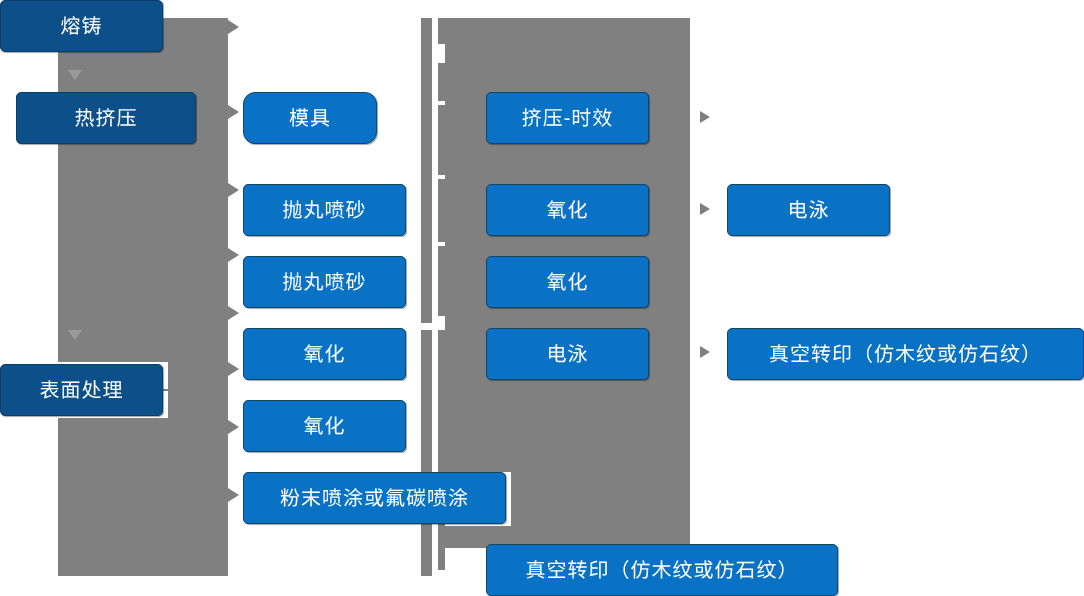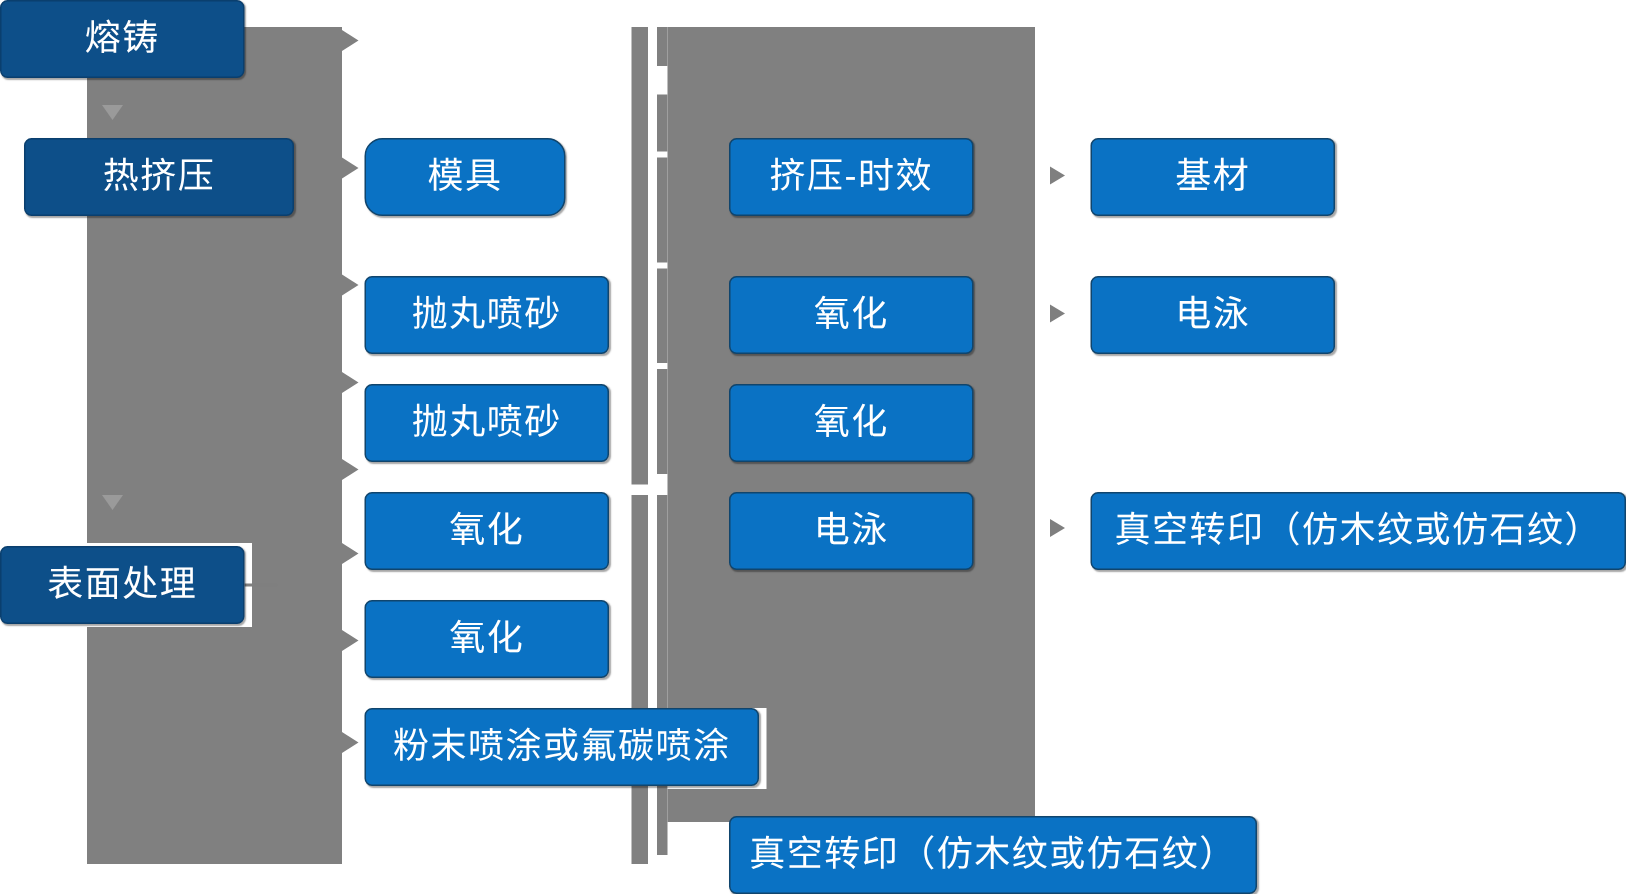--- a/index.html
+++ b/index.html
@@ -37,21 +37,21 @@
   .stub{position:absolute;background:#7f7f7f;height:2px;}
 
   
   .box{
     position:absolute;
     box-sizing:border-box;
     display:flex;align-items:center;justify-content:center;
     color:#ffffff;
     border:1px solid #1b3a56;
     border-radius:5px;
-    font-size:24px;
+    font-size:20px;
     letter-spacing:1px;
     line-height:1.1;
     white-space:nowrap;
     box-shadow:1px 1px 1px rgba(0,0,0,0.35);
   }
   .box.dark{background:#0d4f89;border-color:#0a3f6e;}
   .box.light{background:#0a72c4;border-color:#10456d;}
 </style>
 </head>
 <body>
@@ -104,17 +104,16 @@
   <div class="box light" style="left:243px;top:328px;width:163px;height:52px;">氧化</div>
   <div class="box light" style="left:243px;top:400px;width:163px;height:52px;">氧化</div>
   <div class="box light" style="left:243px;top:472px;width:263px;height:52px;">粉末喷涂或氟碳喷涂</div>
 
   <div class="box light" style="left:486px;top:92px;width:163px;height:52px;">挤压-时效</div>
   <div class="box light" style="left:486px;top:184px;width:163px;height:52px;">氧化</div>
   <div class="box light" style="left:486px;top:256px;width:163px;height:52px;">氧化</div>
   <div class="box light" style="left:486px;top:328px;width:163px;height:52px;">电泳</div>
   <div class="box light" style="left:486px;top:544px;width:352px;height:52px;">真空转印（仿木纹或仿石纹）</div>
 
-  <div class="box light" style="left:727px;top:92px;width:163px;height:52px;">基材</div>
   <div class="box light" style="left:727px;top:184px;width:163px;height:52px;">电泳</div>
   <div class="box light" style="left:727px;top:328px;width:357px;height:52px;">真空转印（仿木纹或仿石纹）</div>
 
 </div>
 
 </body></html>

